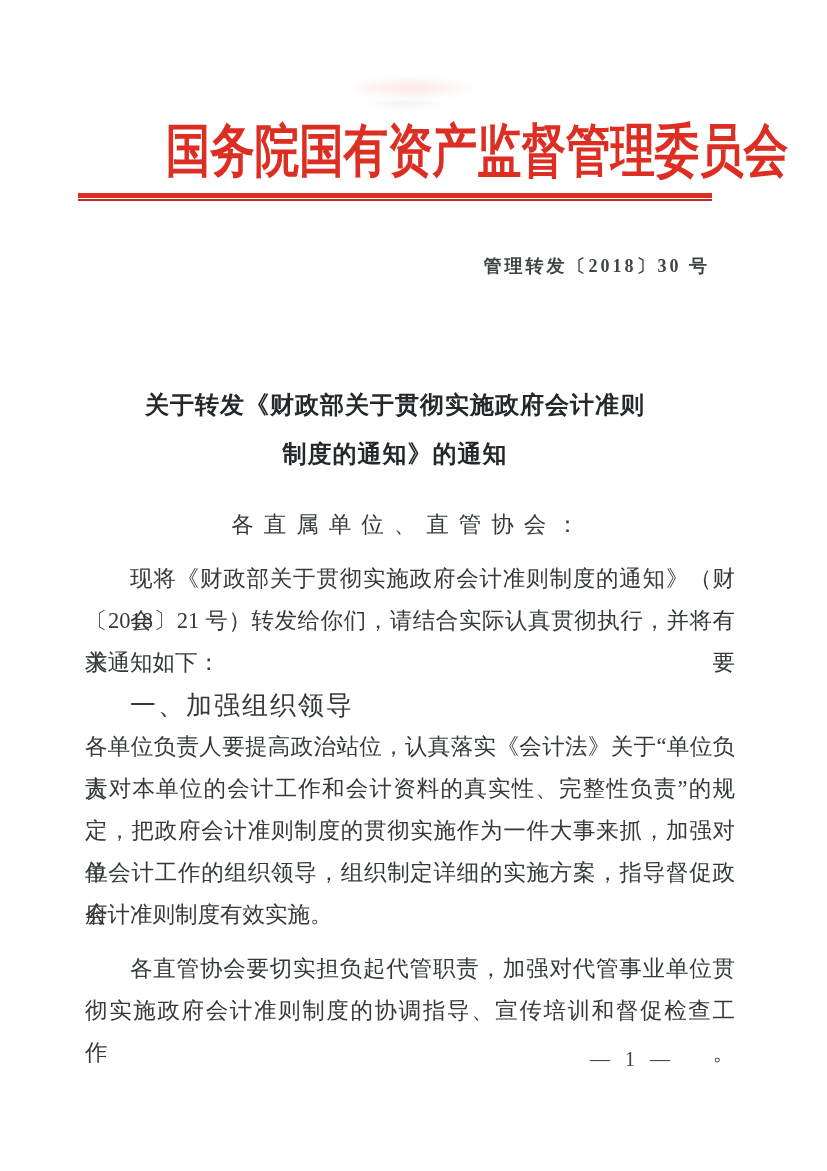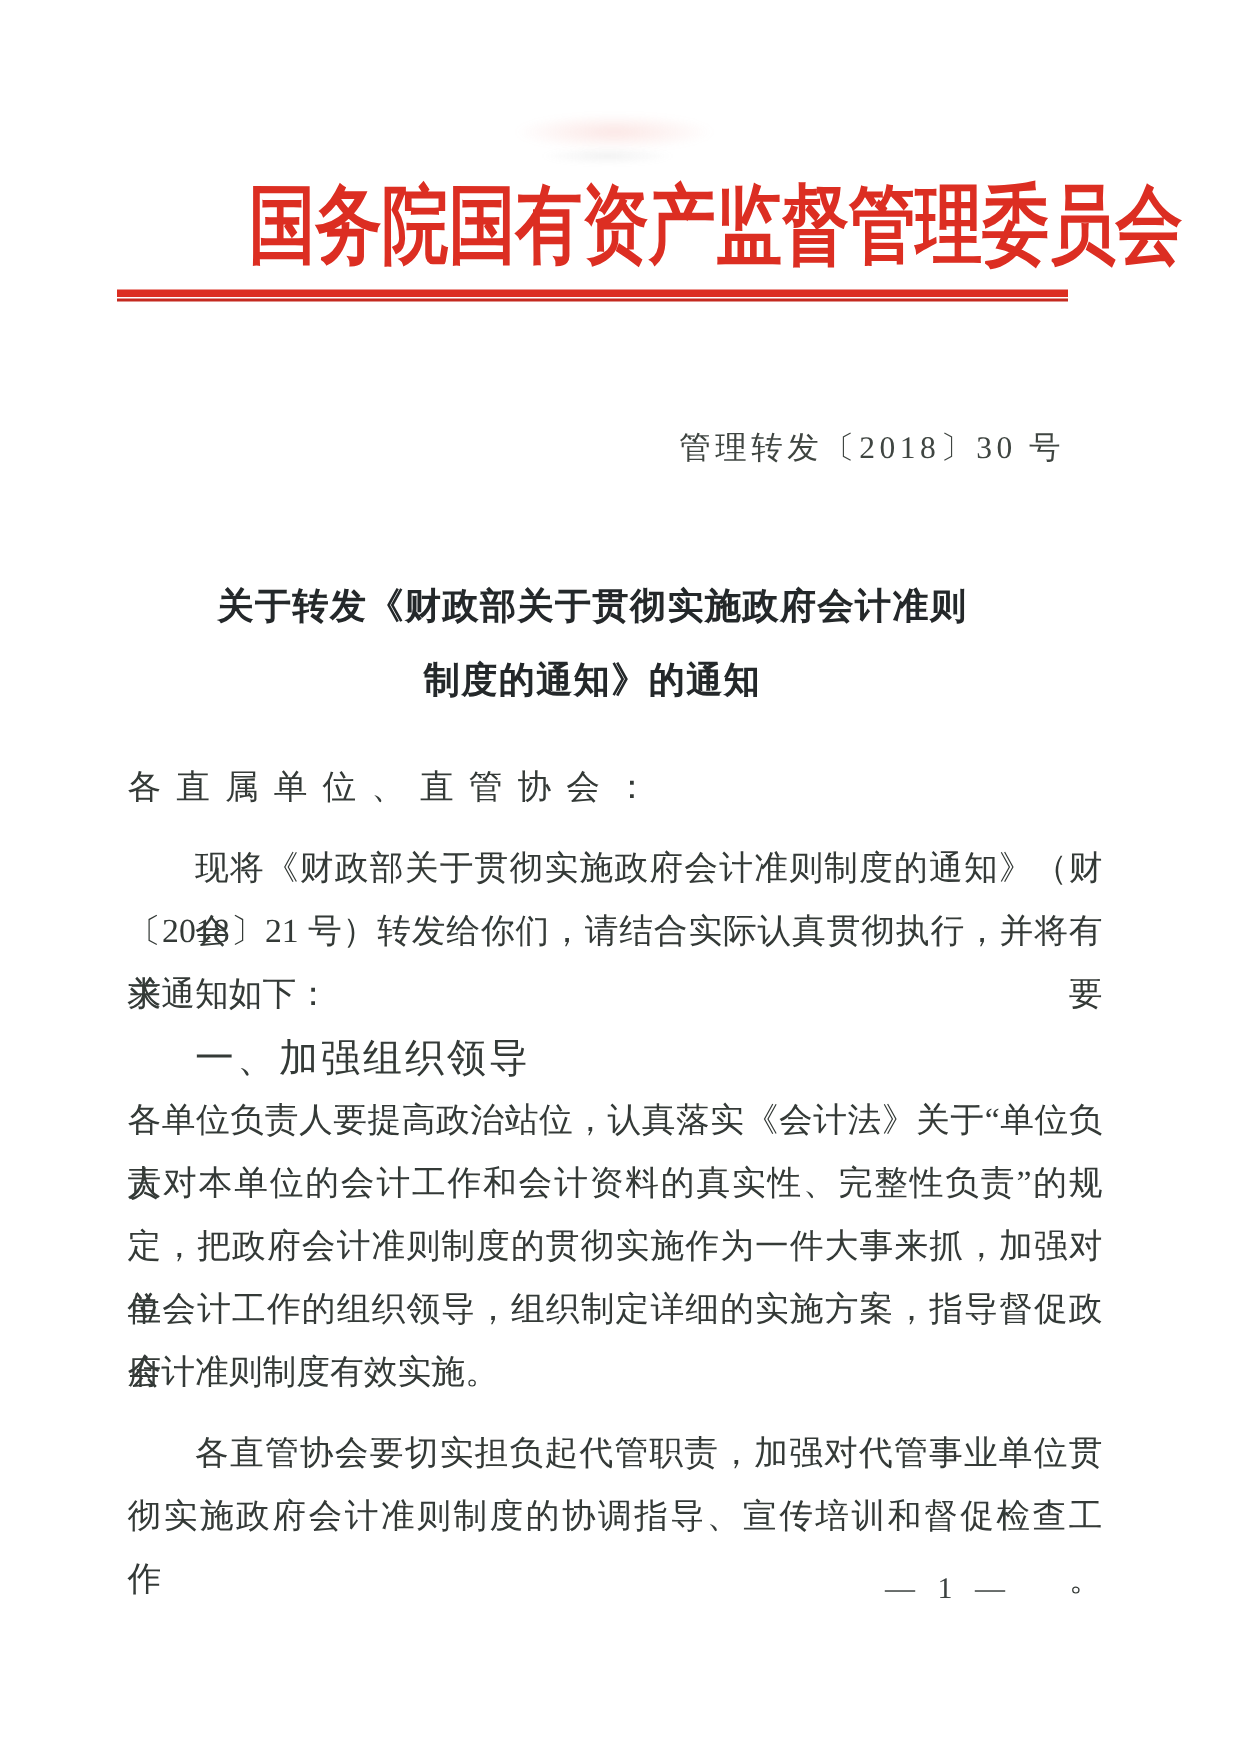--- a/index.html
+++ b/index.html
@@ -69,26 +69,27 @@
     background: var(--red);
   }
   .red-rule .thin {
     margin-top: 1px;
     height: 2px;
     background: #c42a20;
   }
 
   .doc-number {
     position: absolute;
-    top: 284px;
+    top: 254px;
     right: 117px;
-    font-size: 21px;
+    font-size: 18px;
     letter-spacing: 3px;
     color: #3f4541;
     white-space: nowrap;
+    font-weight: bold;
   }
 
   .doc-title {
     position: absolute;
     top: 381px;
     left: 60px;
     width: 670px;
     text-align: center;
     font-weight: bold;
     font-size: 24px;
@@ -117,20 +118,21 @@
   }
   .body-line.indent {
     padding-left: 45px;
   }
   .body-line.indent.justify {
     width: 605px;
     margin-top: 12px;
   }
   .body-line.salutation {
     letter-spacing: 10px;
+    text-align: center;
   }
   .body-line.heading {
     font-family: "Liberation Sans", sans-serif;
     font-weight: normal;
     font-size: 26px;
     letter-spacing: 2px;
   }
 
   .page-number {
     position: absolute;

